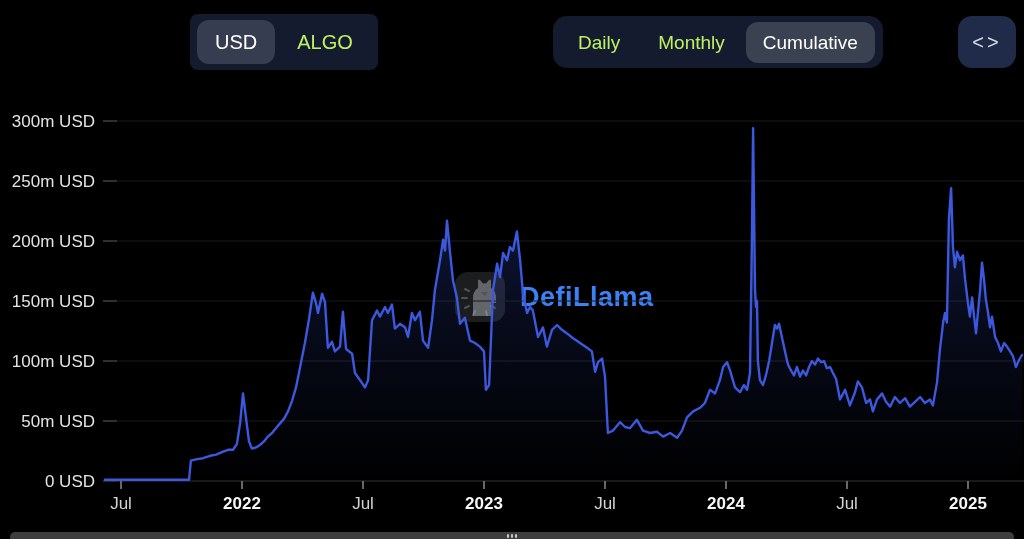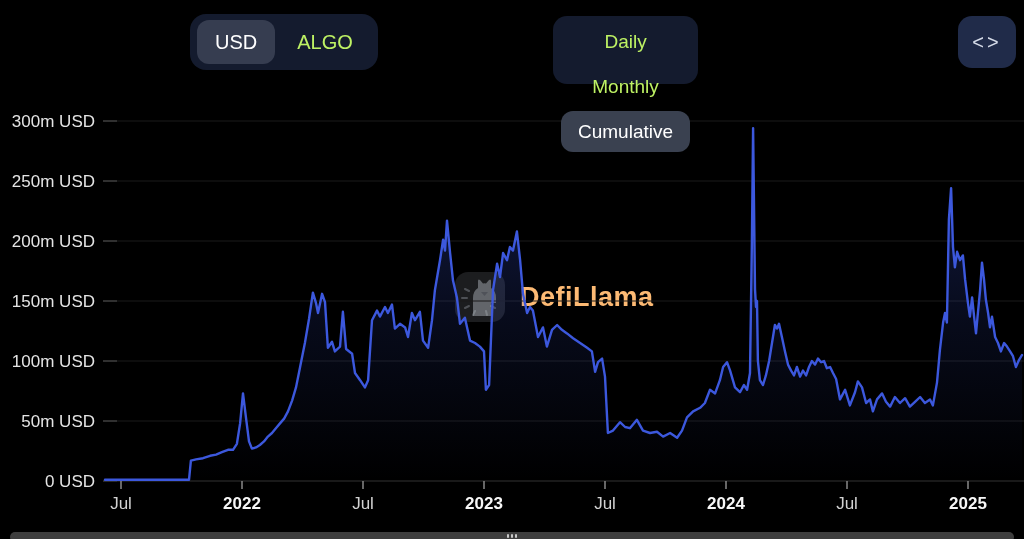--- a/index.html
+++ b/index.html
@@ -1,35 +1,35 @@
 <!DOCTYPE html>
 <html><head>
 <meta charset="utf-8">
 <style>
   html,body{margin:0;padding:0;background:#000;}
   body{width:1024px;height:539px;overflow:hidden;font-family:"Liberation Sans",sans-serif;}
   .app{position:relative;width:1024px;height:539px;background:#000;overflow:hidden;}
 
   
   .hdr{position:absolute;left:0;top:0;width:1024px;height:84px;z-index:3;}
-  .toggle-group{position:absolute;display:flex;align-items:center;background:#141b2e;border-radius:16px;box-sizing:border-box;}
+  .toggle-group{position:absolute;display:flex;align-items:center;background:#141b2e;border-radius:8px;box-sizing:border-box;}
   .currency{left:190px;top:14px;height:56px;padding:7px;gap:4px;}
-  .period{left:553px;top:16px;height:68px;padding:5px 8px;gap:4px;border-radius:14px;flex-direction:column;}
+  .period{left:553px;top:16px;height:52px;padding:5px 8px;gap:4px;border-radius:14px;}
   .tbtn{border:none;background:transparent;color:#bef264;font-size:19px;line-height:1;
         padding:11px 17px;border-radius:12px;cursor:pointer;font-family:inherit;white-space:nowrap;}
   .currency .tbtn{font-size:20px;padding:12px 18px;}
   .tbtn.sel{background:#363d50;color:#fff;}
   .period .tbtn.sel{background:#3a4150;text-align:right;}
   .embed-btn{position:absolute;left:958px;top:16px;width:58px;height:52px;background:#202b49;
         border:none;border-radius:14px;color:#d5dbe8;font-size:20px;letter-spacing:3px;
         cursor:pointer;font-family:inherit;}
 
   
   .watermark{position:absolute;left:453px;top:270px;display:flex;align-items:center;gap:13px;z-index:1;}
-  .wm-text{font-size:27px;font-weight:bold;color:#fdba74;letter-spacing:.5px;}
+  .wm-text{font-size:27px;font-weight:bold;color:#3b82f6;letter-spacing:.5px;}
 
   
   .chart-svg{position:absolute;left:0;top:0;z-index:2;}
   .chart-svg text{font-family:"Liberation Sans",sans-serif;}
 
   
   .scroll-track{position:absolute;left:10px;top:532px;width:1004px;height:10px;background:#3e3e3e;
         border-radius:5px;z-index:4;display:flex;justify-content:center;align-items:flex-start;
         gap:2px;padding-top:2px;box-sizing:border-box;cursor:ew-resize;}
   .grip-dash{width:2px;height:4px;background:#c9c9c9;border-radius:1px;}

